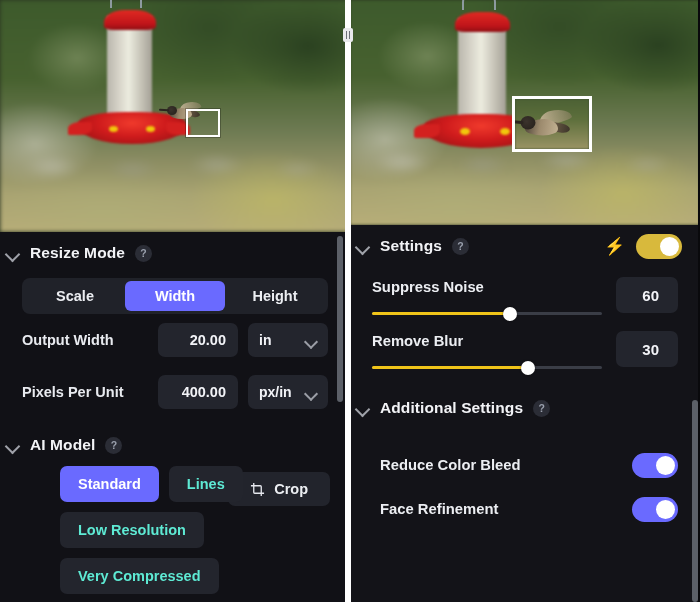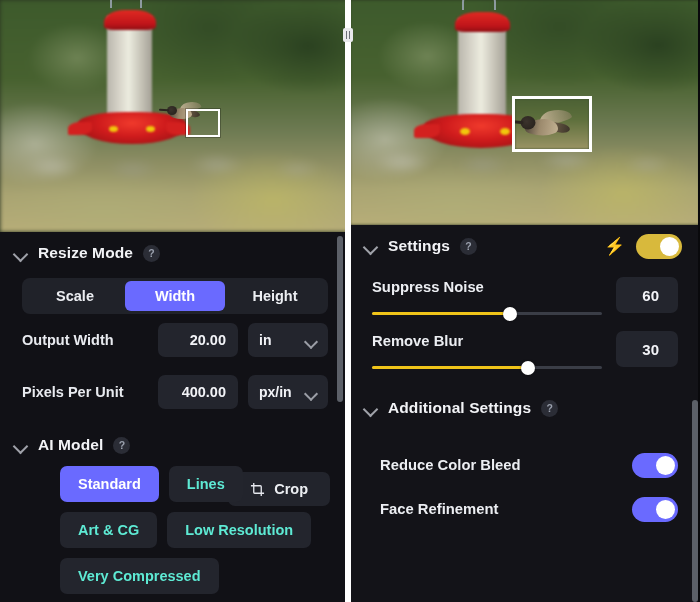--- a/index.html
+++ b/index.html
@@ -132,21 +132,21 @@
     overflow:hidden;
     background:#3c4f30;
   }
 
   
   .panel { position: relative; padding: 0; }
 
   .section-head {
     display: flex; align-items: center;
     gap: 10px;
-    padding: 0 14px;
+    padding: 0 6px;
     height: 42px;
   }
   .chev {
     width: 14px; height: 14px; flex: 0 0 14px;
     position: relative; opacity: .75;
   }
   .chev::before{
     content:""; position:absolute; left:1px; top:3px;
     width: 9px; height: 9px;
     border-right: 2px solid #cfd2da;
@@ -420,21 +420,20 @@
     <div class="panel" style="margin-top:6px;">
       <div class="section-head">
         <span class="chev"></span>
         <span class="section-title">AI Model</span>
         <span class="help">?</span>
       </div>
 
       <div class="chips">
         <div class="chip active">Standard</div>
         <div class="chip">Lines</div>
-        <div class="chip">Art &amp; CG</div>
         <div class="chip">Low Resolution</div>
         <div class="chip">Very Compressed</div>
       </div>
     </div>
 
     <div class="scrollbar" style="left:337px; top:236px; height:166px;"></div>
   </div>
 
   <div class="divider">
     <div class="grip"></div>

